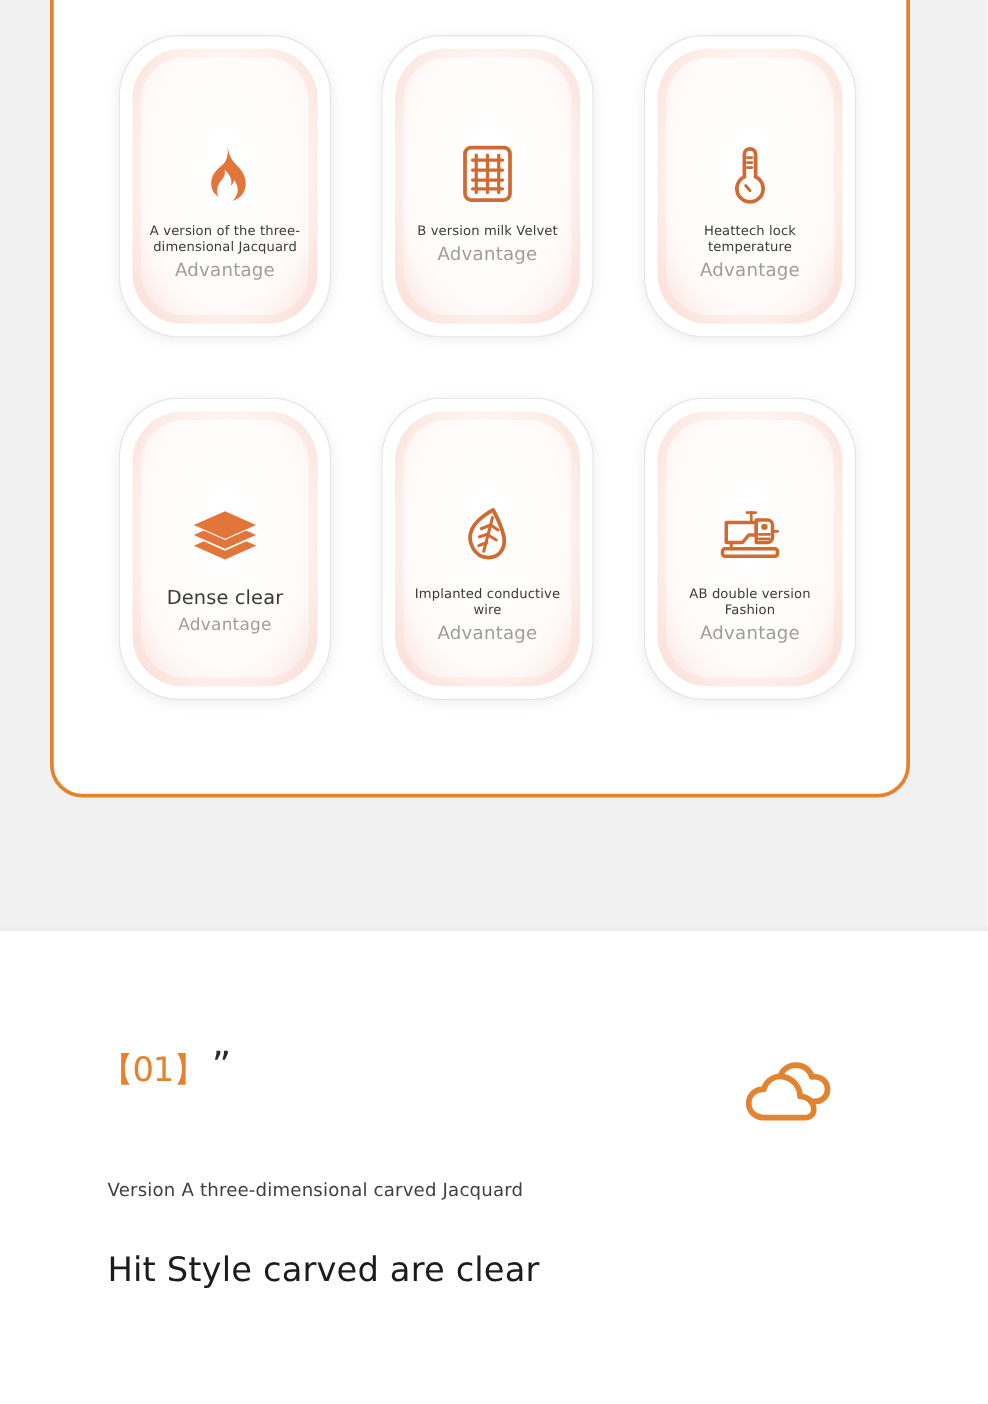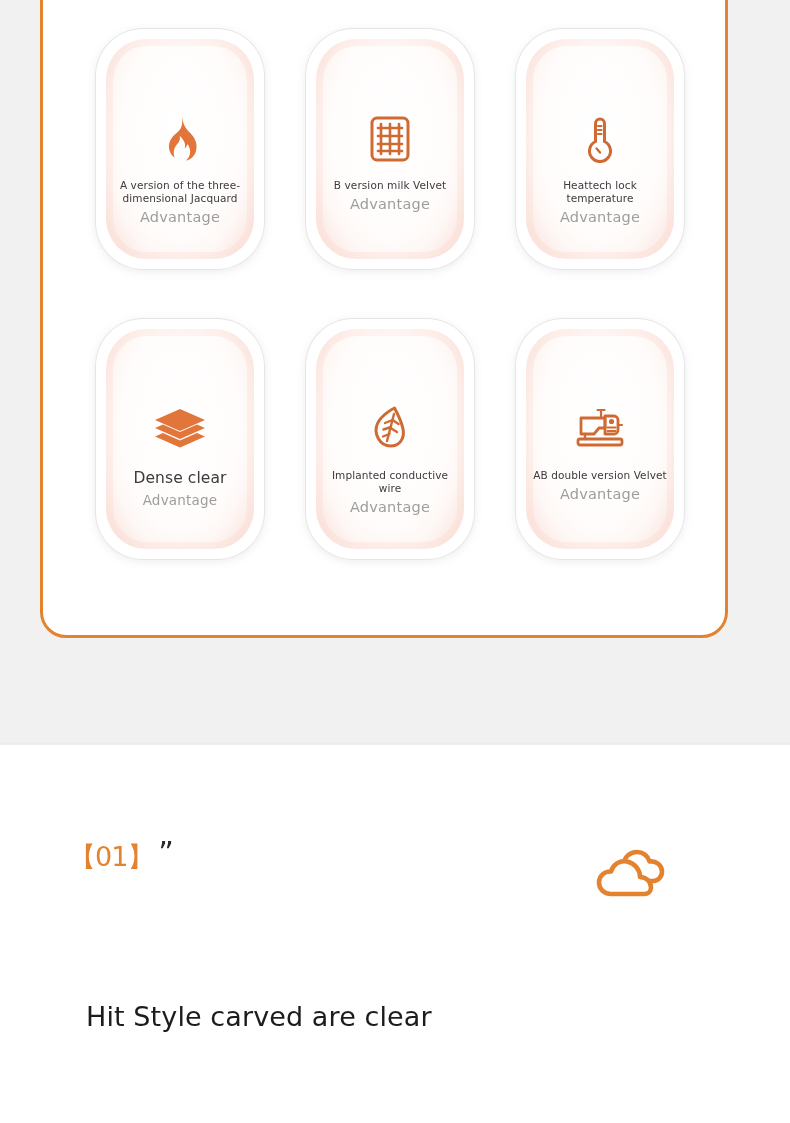--- a/index.html
+++ b/index.html
@@ -148,21 +148,21 @@
     position: absolute;
     left: 0;
     top: 745px;
     width: 790px;
     height: 378px;
     background: #ffffff;
   }
 
   .section-head {
     position: absolute;
-    left: 69px;
+    left: 80px;
     top: 96px;
     display: flex;
     align-items: flex-start;
   }
   .sec-num {
     font-size: 27px;
     line-height: 32px;
     color: #e3832f;
     letter-spacing: -1px;
     font-family: "DejaVu Sans", "Liberation Sans", sans-serif;
@@ -341,21 +341,21 @@
                 <line x1="34.5" y1="25" x2="42.5" y2="25"></line>
                 <line x1="28" y1="4" x2="28" y2="11"></line>
                 <line x1="24.5" y1="4" x2="31.5" y2="4"></line>
                 <line x1="45" y1="19" x2="49" y2="19"></line>
               </g>
               <path d="M12 28 v5" fill="none" stroke="#cf6a33" stroke-width="2.4" stroke-linecap="round"></path>
               <rect x="5" y="33" width="44" height="6" rx="2" ry="2" fill="none" stroke="#cf6a33" stroke-width="2.8"></rect>
             </svg>
           </div>
           <div class="card-text">
-            <div class="card-title">AB double version Velvet</div>
+            <div class="card-title">AB double version Fashion</div>
             <div class="card-sub">Advantage</div>
           </div>
         </div>
       </div>
 
     </div>
   </div>
 </div>
 
 <div class="lower">
@@ -368,16 +368,17 @@
   <div class="cloud-icon">
     <svg width="76" height="56" viewBox="0 0 76 56">
       <path d="M30 18 C30 11 36 6 43 6 C49 6 54 10 55.5 15.5
                C62 14.5 68 19 68 25.5 C68 31 64 35 58.5 35 H36" fill="none" stroke="#e3832f" stroke-width="4.6" stroke-linecap="round" stroke-linejoin="round"></path>
       <path d="M17 48 C10 48 5 43 5 36.5 C5 30 10.5 25 17 25.5
                C19 18.5 25.5 14 33 15.5 C40.5 17 46 23.5 46 31
                C52.5 31 57 36 57 41.5 C57 45.5 54 48 50 48 Z" fill="#ffffff" stroke="#e3832f" stroke-width="4.6" stroke-linecap="round" stroke-linejoin="round"></path>
     </svg>
   </div>
 
+  <div class="lead-line">Version A three-dimensional carved Jacquard</div>
 
   <div class="headline">Hit Style carved are clear</div>
 
 </div>
 
 </body></html>

